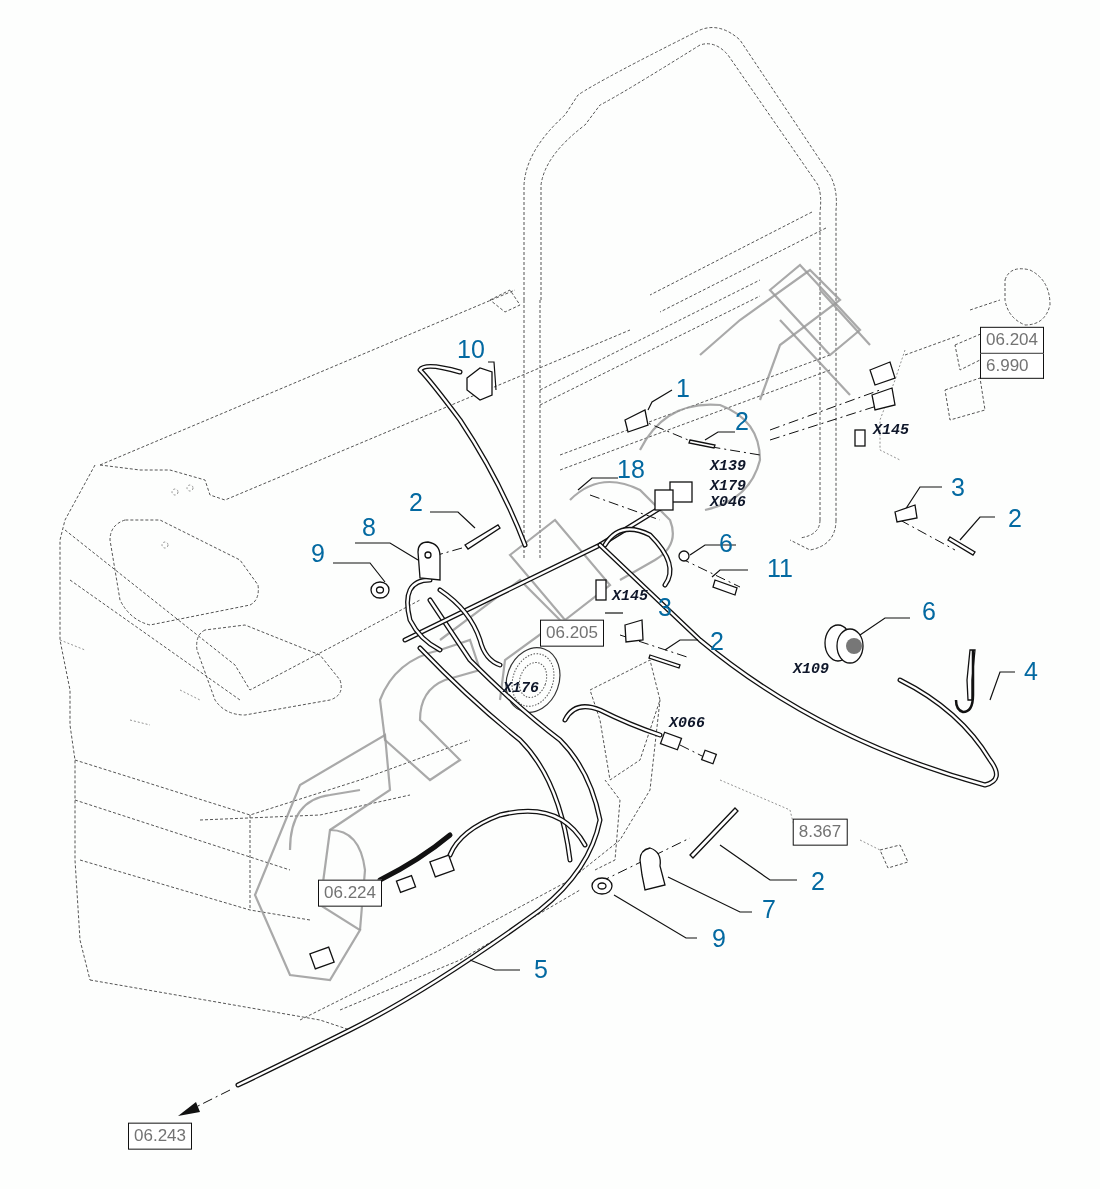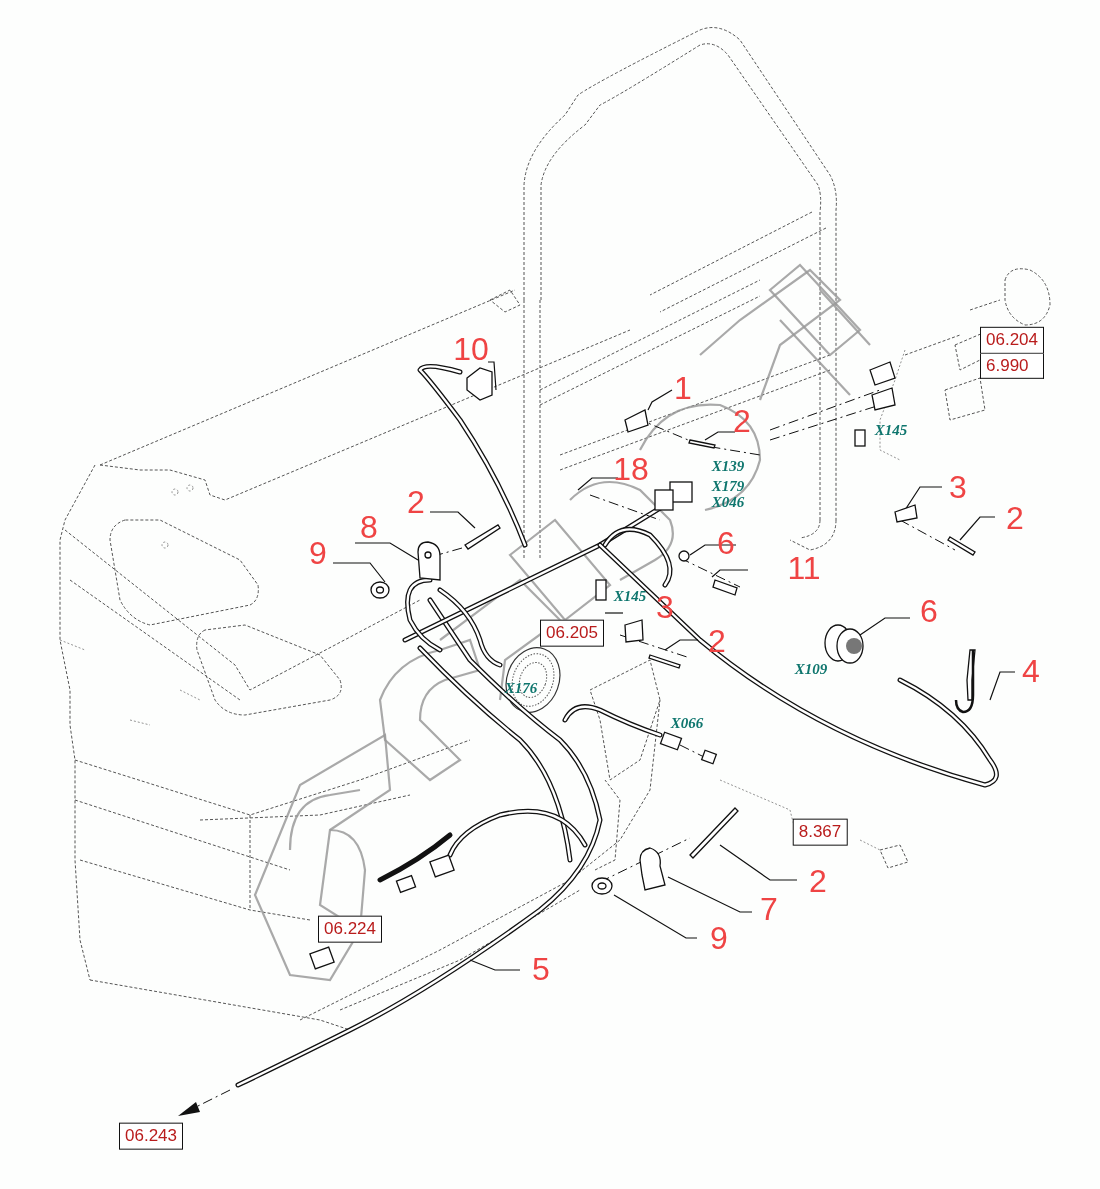--- a/index.html
+++ b/index.html
@@ -6,23 +6,23 @@
   #canvas { position: relative; width: 1100px; height: 1189px; overflow: hidden; background: #fdfefd; }
   #diagram { position: absolute; left: 0; top: 0; }
   .ghost { fill: none; stroke: #555; stroke-width: 1; stroke-dasharray: 3 2; }
   .ghost-thin { fill: none; stroke: #777; stroke-width: 0.8; stroke-dasharray: 2 2; }
   .leader { fill: none; stroke: #111; stroke-width: 1.2; }
   .axis { fill: none; stroke: #111; stroke-width: 1; stroke-dasharray: 10 4 2 4; }
   .cable { fill: none; stroke: #111; stroke-width: 5; stroke-linecap: round; stroke-linejoin: round; }
   .cable-in { fill: none; stroke: #fff; stroke-width: 2.4; stroke-linecap: round; stroke-linejoin: round; }
   .part { fill: #fff; stroke: #111; stroke-width: 1.3; }
   .wm { fill: none; stroke: #9a9a9a; stroke-width: 2.2; opacity: 0.85; }
-  .item-num { position: absolute; font-family: "Liberation Sans", sans-serif; font-size: 32px; color: #ef4444; line-height: 1; transform: translate(-50%, -50%); white-space: nowrap; }
-  .conn-label { position: absolute; font-family: Liberation Serif, serif; font-weight: bold; font-style: italic; font-size: 15px; color: #0f766e; line-height: 1; transform: translate(-50%, -50%); white-space: nowrap; }
-  .ref-box { position: absolute; font-family: "Liberation Sans", sans-serif; font-size: 17px; color: #b91c1c; background: #fff; border: 1.5px solid #111; padding: 3px 5px; line-height: 1.1; transform: translate(-50%, -50%); white-space: nowrap; cursor: pointer; }
+  .item-num { position: absolute; font-family: "Liberation Sans", sans-serif; font-size: 25px; color: #0369a1; line-height: 1; transform: translate(-50%, -50%); white-space: nowrap; }
+  .conn-label { position: absolute; font-family: Liberation Mono, monospace; font-weight: bold; font-style: italic; font-size: 15px; color: #0f172a; line-height: 1; transform: translate(-50%, -50%); white-space: nowrap; }
+  .ref-box { position: absolute; font-family: "Liberation Sans", sans-serif; font-size: 17px; color: #737373; background: #fff; border: 1.5px solid #111; padding: 3px 5px; line-height: 1.1; transform: translate(-50%, -50%); white-space: nowrap; cursor: pointer; }
   .ref-stack { position: absolute; transform: translate(-50%, -50%); display: flex; flex-direction: column; }
   .ref-stack .ref-box { position: static; transform: none; }
   .ref-stack .ref-box + .ref-box { border-top: none; }
 </style>
 </head>
 <body>
 
 <div id="canvas">
   <svg id="diagram" width="1100" height="1189" viewBox="0 0 1100 1189">
 
@@ -224,34 +224,34 @@
   <span class="item-num" style="left:958px;top:487px">3</span>
   <span class="item-num" style="left:665px;top:607px">3</span>
   <span class="item-num" style="left:1031px;top:671px">4</span>
   <span class="item-num" style="left:541px;top:969px">5</span>
   <span class="item-num" style="left:929px;top:611px">6</span>
   <span class="item-num" style="left:769px;top:909px">7</span>
   <span class="item-num" style="left:369px;top:527px">8</span>
   <span class="item-num" style="left:318px;top:553px">9</span>
   <span class="item-num" style="left:719px;top:938px">9</span>
   <span class="item-num" style="left:471px;top:349px">10</span>
-  <span class="item-num" style="left:804px;top:568px">11</span>
+  <span class="item-num" style="left:780px;top:568px">11</span>
   <span class="item-num" style="left:726px;top:543px">6</span>
   <span class="item-num" style="left:631px;top:469px">18</span>
 
   <span class="conn-label" style="left:728px;top:466px">X139</span>
   <span class="conn-label" style="left:728px;top:486px">X179</span>
   <span class="conn-label" style="left:728px;top:502px">X046</span>
   <span class="conn-label" style="left:630px;top:596px">X145</span>
   <span class="conn-label" style="left:891px;top:430px">X145</span>
   <span class="conn-label" style="left:521px;top:688px">X176</span>
   <span class="conn-label" style="left:811px;top:669px">X109</span>
   <span class="conn-label" style="left:687px;top:723px">X066</span>
 
   <div class="ref-stack" style="left:1012px;top:353px">
     <span class="ref-box">06.204</span>
     <span class="ref-box">6.990</span>
   </div>
   <span class="ref-box" style="left:572px;top:633px">06.205</span>
   <span class="ref-box" style="left:820px;top:832px">8.367</span>
-  <span class="ref-box" style="left:350px;top:929px">06.224</span>
-  <span class="ref-box" style="left:151px;top:1136px">06.243</span>
+  <span class="ref-box" style="left:350px;top:893px">06.224</span>
+  <span class="ref-box" style="left:160px;top:1136px">06.243</span>
 </div>
 
 </body></html>

